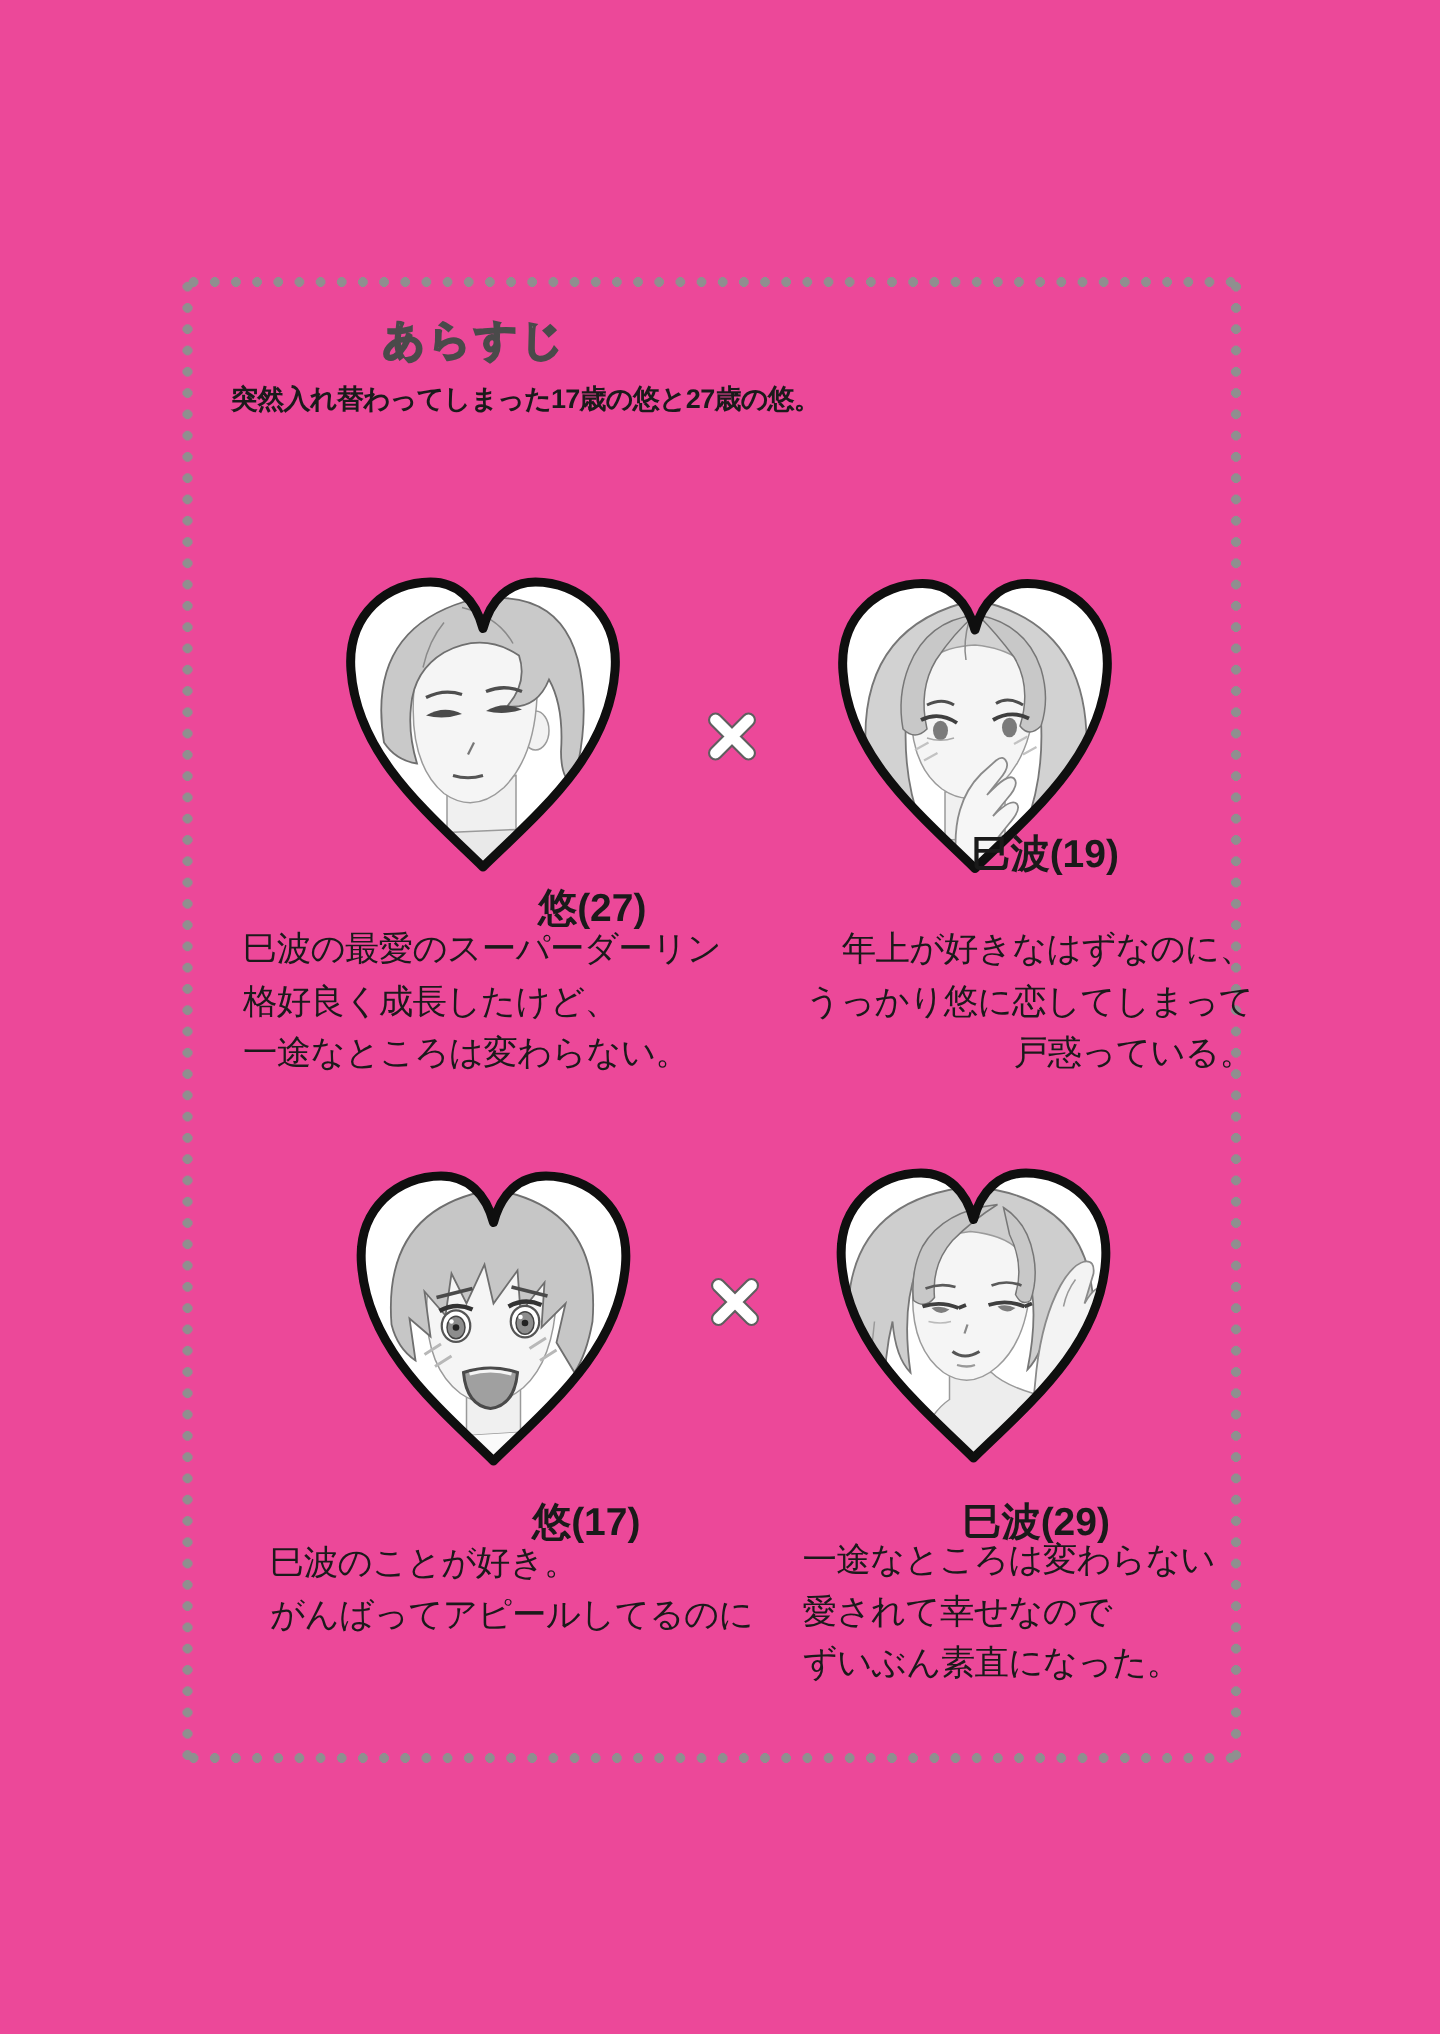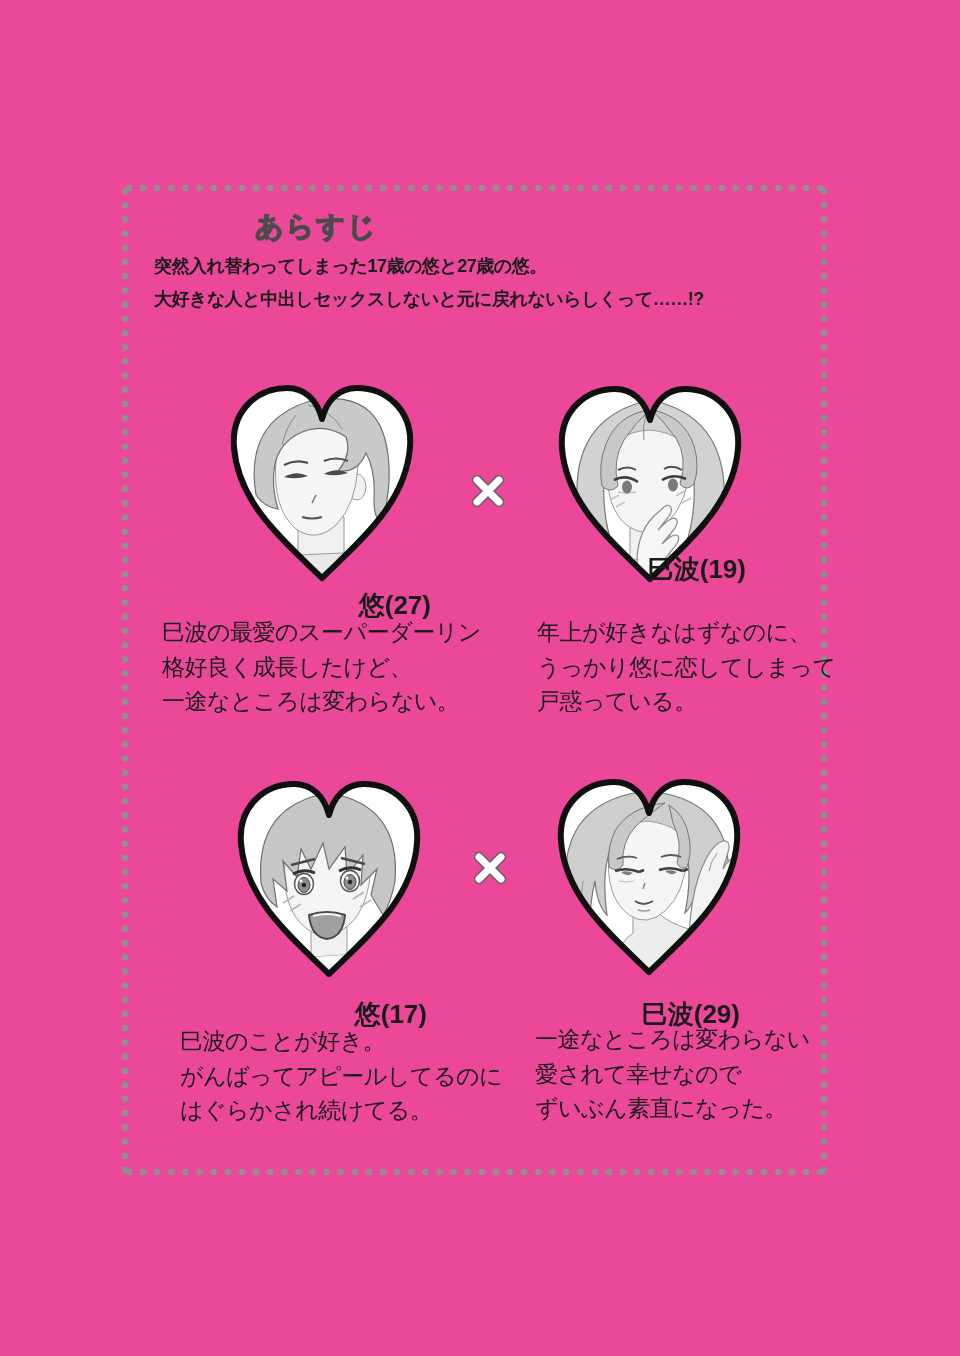--- a/index.html
+++ b/index.html
@@ -43,39 +43,38 @@
   .desc{
     position:absolute;font-size:23px;line-height:34.5px;font-weight:500;
     letter-spacing:-0.5px;white-space:nowrap;font-family:Liberation Mono, monospace;
   }
   
   #heartA{left:212px;top:367px;} #heartB{left:540px;top:368px;}
   #heartC{left:219px;top:763px;} #heartD{left:539px;top:761px;}
   #x1{left:466px;top:469px;} #x2{left:468px;top:846px;}
   #nameA{left:211px;top:588px;} #nameB{left:526px;top:552px;}
   #nameC{left:207px;top:997px;} #nameD{left:520px;top:997px;}
-  #descA{left:162px;top:617px;} #descB{left:537px;top:617px;}
+  #descA{left:162px;top:617px;} #descB{left:537px;top:617px;text-align:right;}
   #descC{left:180px;top:1026px;} #descD{left:535px;top:1024px;}
 
   svg{display:block;}
 </style>
 </head>
 <body>
 
 <div class="page">
 
   <div class="dots h top"></div>
   <div class="dots h bottom"></div>
   <div class="dots v left"></div>
   <div class="dots v right"></div>
 
   <div class="title">あらすじ</div>
   <div class="synopsis">
     <div>突然入れ替わってしまった17歳の悠と27歳の悠。</div>
-    <div>大好きな人と中出しセックスしないと元に戻れないらしくって……!?</div>
   </div>
 
   <div class="heart" id="heartA">
     <svg width="220" height="224" viewBox="0 0 220 224">
       <defs>
           <clipPath id="clipA">
             <path d="M110 211 C72 174 26 136 22 80 C19 42 47 21 75 21 C93 21 105 33 110 52 C115 33 127 21 145 21 C173 21 201 42 198 80 C194 136 148 174 110 211 Z"></path>
           </clipPath>
         </defs>
       <g clip-path="url(#clipA)">
@@ -210,21 +209,20 @@
       </g>
       <path d="M110 211 C72 174 26 136 22 80 C19 42 47 21 75 21 C93 21 105 33 110 52 C115 33 127 21 145 21 C173 21 201 42 198 80 C194 136 148 174 110 211 Z" fill="none" stroke="#0f0f0f" stroke-width="6" stroke-linejoin="round"></path>
     </svg>
   </div>
 
   <div class="char-name" id="nameC">悠(17)</div>
   <div class="char-name" id="nameD">巳波(29)</div>
   <div class="desc" id="descC">
     <div>巳波のことが好き。</div>
     <div>がんばってアピールしてるのに</div>
-    <div>はぐらかされ続けてる。</div>
   </div>
   <div class="desc" id="descD">
     <div>一途なところは変わらない</div>
     <div>愛されて幸せなので</div>
     <div>ずいぶん素直になった。</div>
   </div>
 
 </div>
 
 </body></html>

